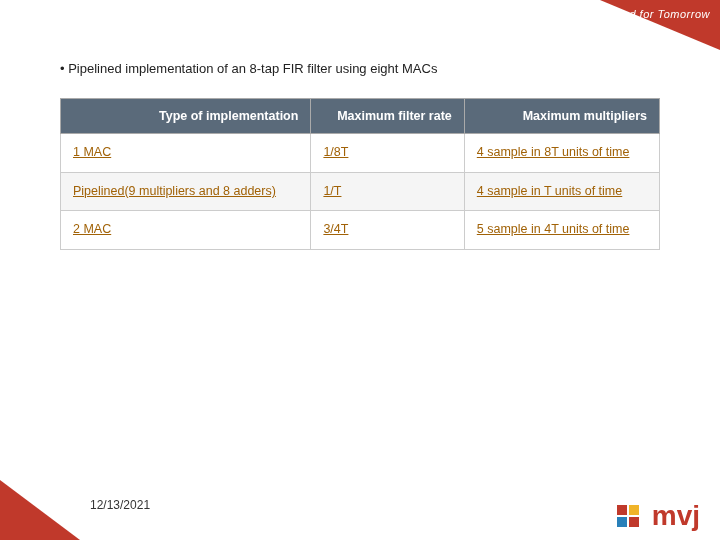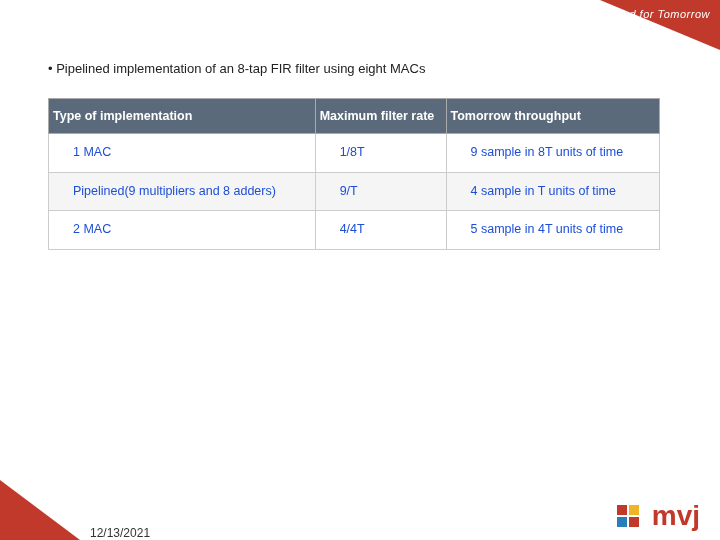--- a/index.html
+++ b/index.html
@@ -52,31 +52,31 @@
       bottom: 10px;
       right: 20px;
       display: flex;
       align-items: center;
       gap: 8px;
     }
 
     
     .date-label {
       position: absolute;
-      bottom: 0;
+      bottom: 28px;
       left: 90px;
       font-size: 12px;
       color: #333;
     }
 
     
     .main-content {
       position: absolute;
       top: 60px;
-      left: 48px;
+      left: 60px;
       right: 60px;
     }
 
     .bullet-points {
       margin-bottom: 20px;
     }
 
     .bullet-points p {
       font-size: 13px;
       color: #222;
@@ -90,40 +90,41 @@
       border-collapse: collapse;
       font-size: 12.5px;
     }
 
     thead tr {
       background: #5a6a7a;
       color: white;
     }
 
     thead th {
-      padding: 10px 4px;
-      text-align: left;
+      padding: 10px 12px;
+      text-align: right;
       font-weight: 600;
       border: 1px solid #aaa;
     }
 
     tbody tr {
       background: #ffffff;
     }
 
     tbody tr:nth-child(even) {
       background: #f5f5f5;
     }
 
     tbody td {
-      padding: 10px 24px;
+      padding: 10px 12px;
       border: 1px solid #ccc;
       vertical-align: top;
-      color: #1d4ed8;
+      color: #a16207;
       line-height: 1.4;
+      text-decoration: underline;
     }
 
     
     .logo-square {
       display: flex;
       align-items: center;
       gap: 13px;
     }
 
     .logo-icon-block {
@@ -175,34 +176,34 @@
 <div class="main-content">
   <div class="bullet-points">
     <p>• Pipelined implementation of an 8-tap FIR filter using eight MACs</p>
   </div>
 
   <table>
     <thead>
       <tr>
         <th>Type of implementation</th>
         <th>Maximum filter rate</th>
-        <th>Tomorrow throughput</th>
+        <th>Maximum multipliers</th>
       </tr>
     </thead>
     <tbody>
       <tr>
         <td>1 MAC</td>
         <td>1/8T</td>
-        <td>9 sample in 8T units of time</td>
+        <td>4 sample in 8T units of time</td>
       </tr>
       <tr>
         <td>Pipelined(9 multipliers and 8 adders)</td>
-        <td>9/T</td>
+        <td>1/T</td>
         <td>4 sample in T units of time</td>
       </tr>
       <tr>
         <td>2 MAC</td>
-        <td>4/4T</td>
+        <td>3/4T</td>
         <td>5 sample in 4T units of time</td>
       </tr>
     </tbody>
   </table>
 </div>
 
 </body></html>

